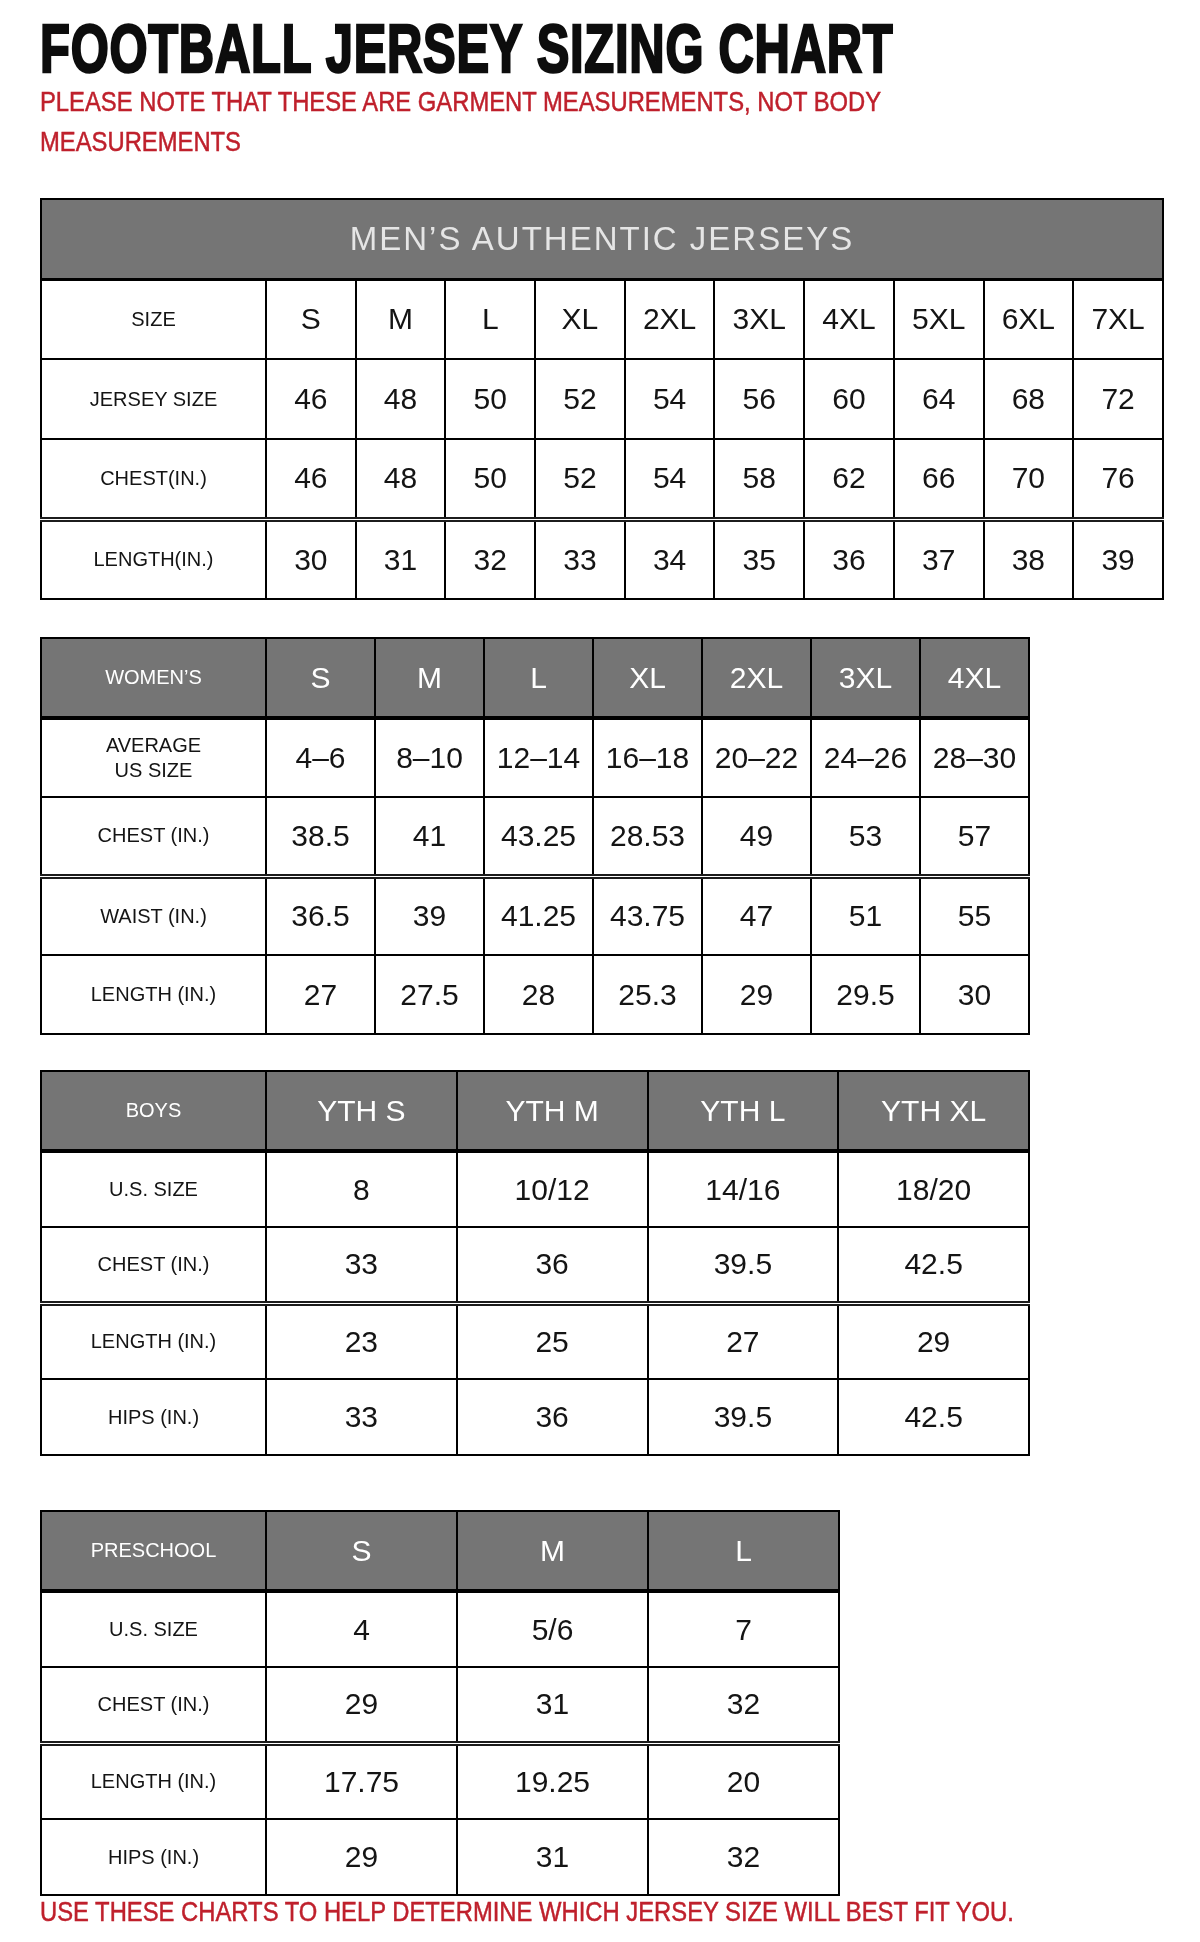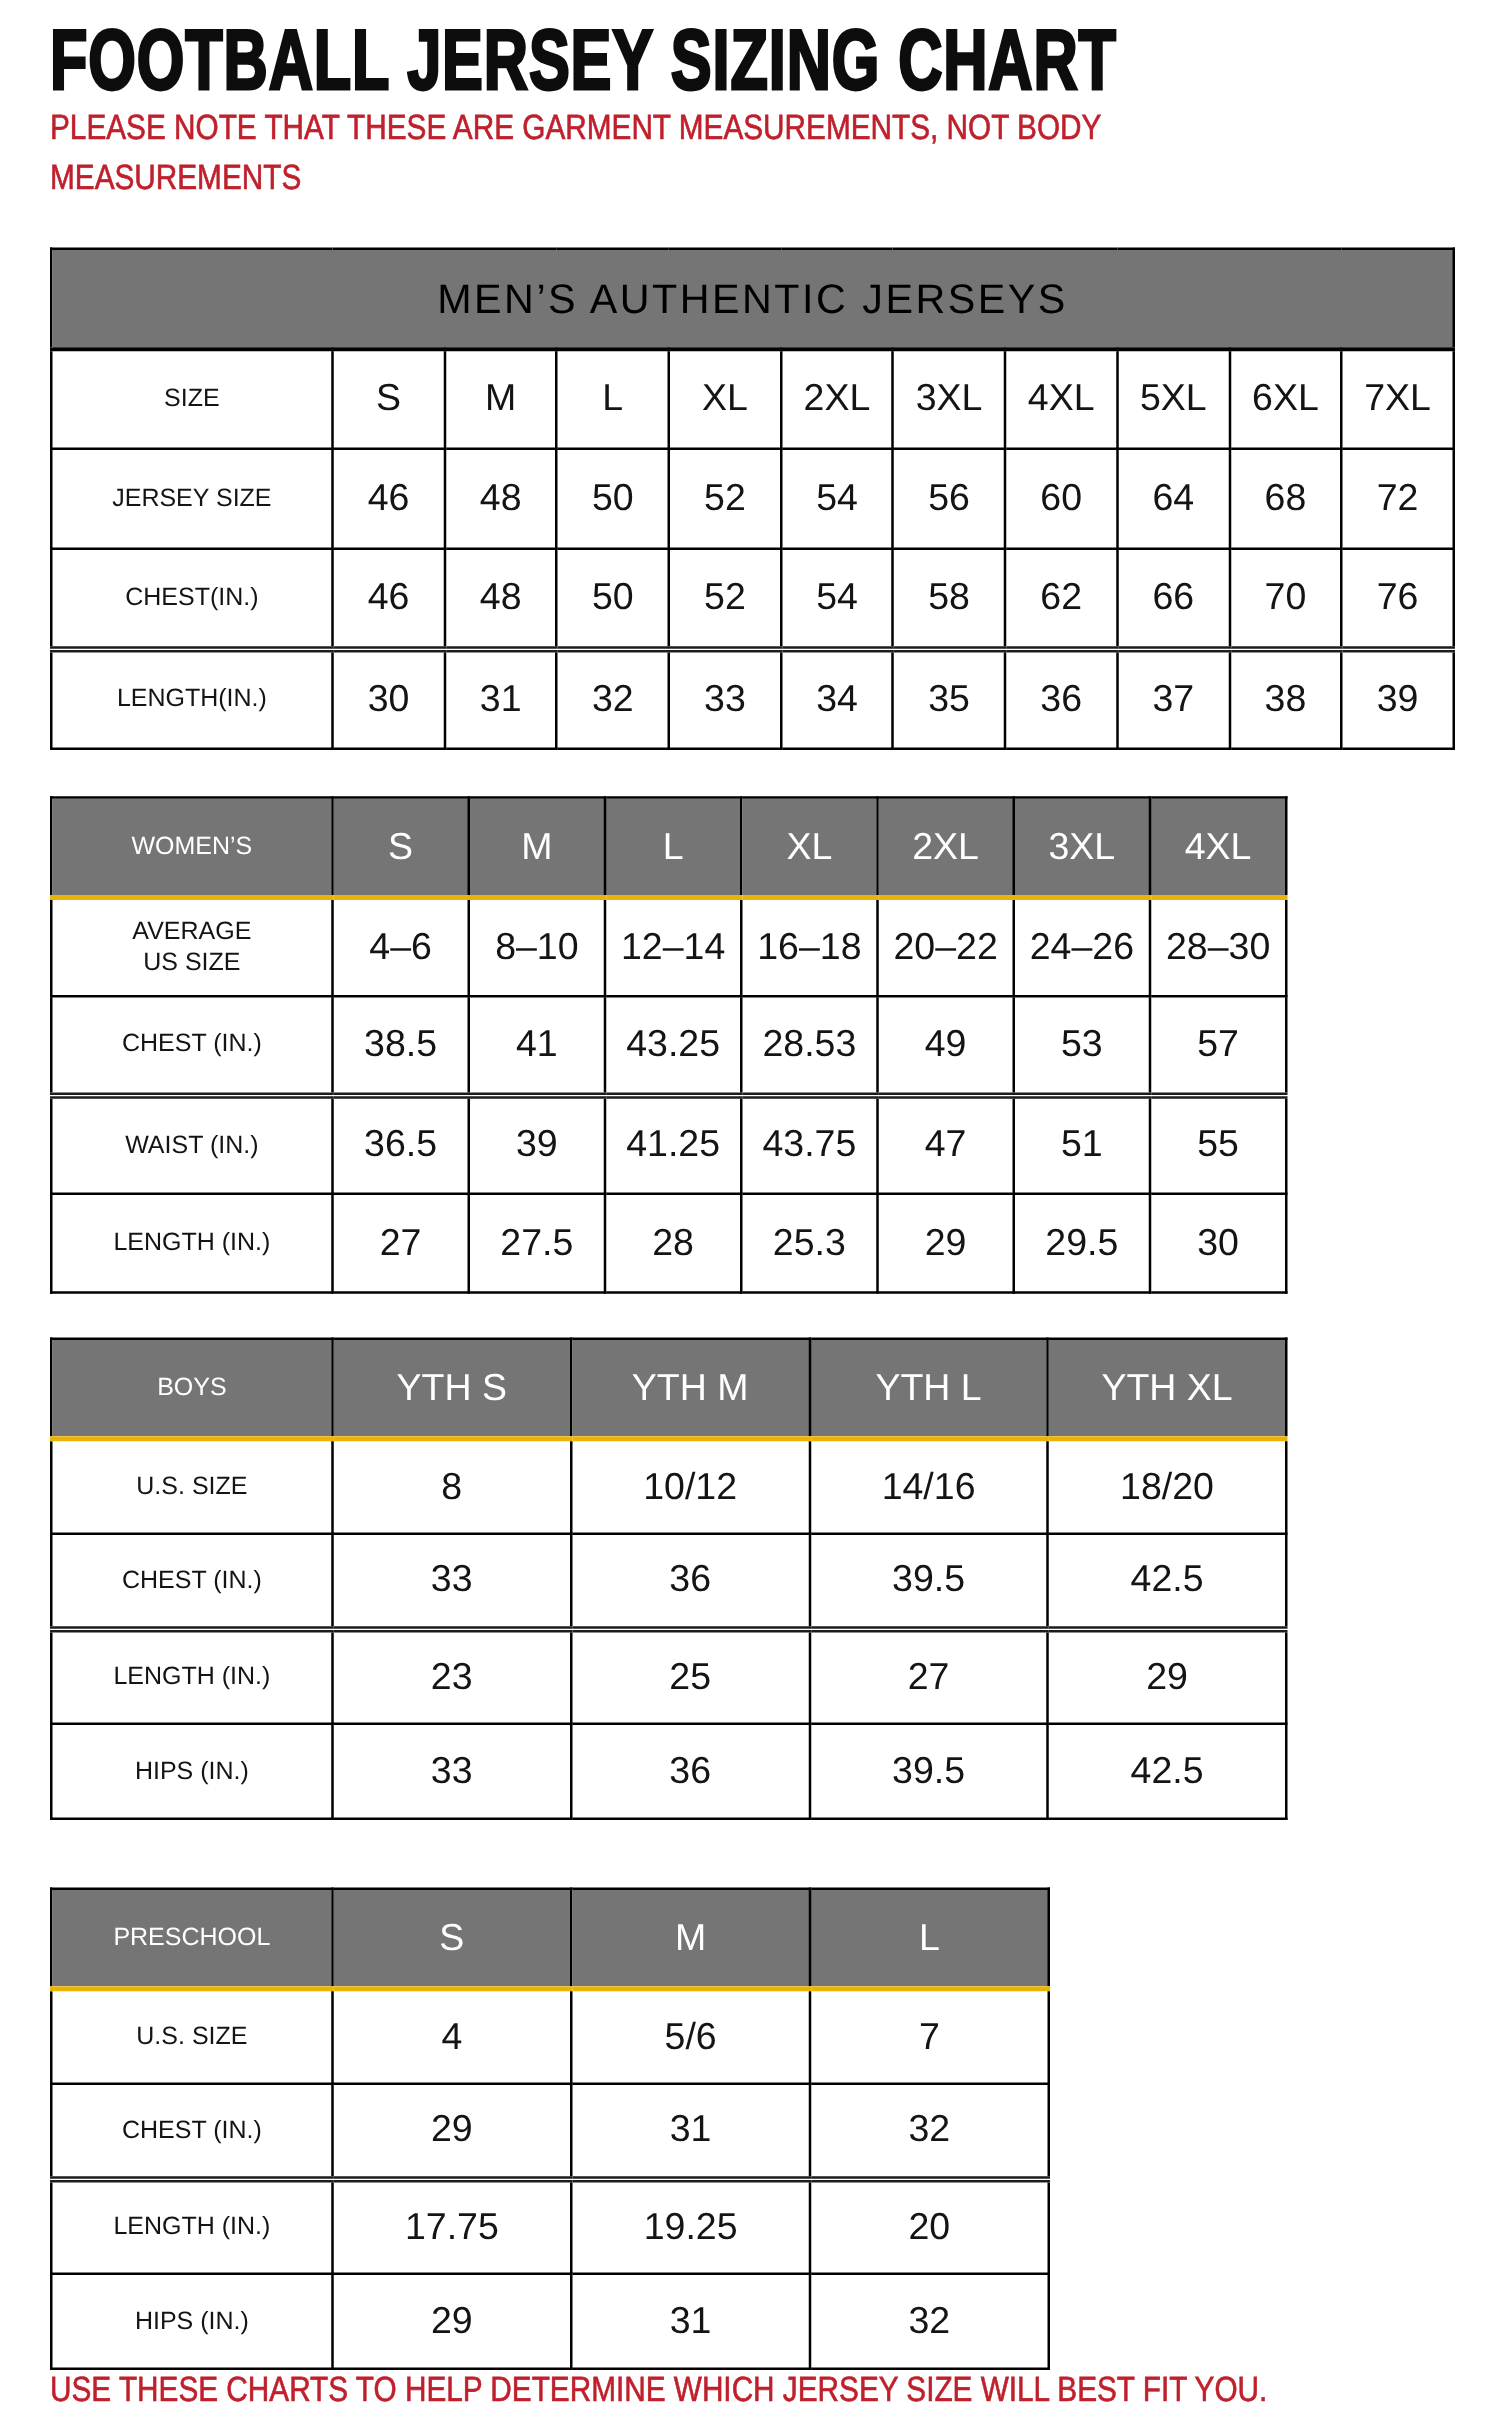--- a/index.html
+++ b/index.html
@@ -84,30 +84,30 @@
   .tbl-boys td      { height:76px; }
   .tbl-preschool td { height:76px; }
 
   td.lbl{
     font-size:20px;
     white-space:pre-line;
     line-height:1.25;
   }
   td.banner{
     background:var(--gray);
-    color:#000000;
+    color:#e5e5e5;
     font-size:33px;
     letter-spacing:2px;
     border-bottom:3px solid #000;
     height:80px !important;
   }
   tr.gray-row td{
     background:var(--gray);
     color:#ffffff;
-    border-bottom:4px solid #eab308;
+    border-bottom:4px solid #000000;
     height:80px !important;
   }
   tr.thick td{
     border-top:5px double #1c1c1c;
   }
 </style>
 </head>
 <body>
 
 <div class="page">

